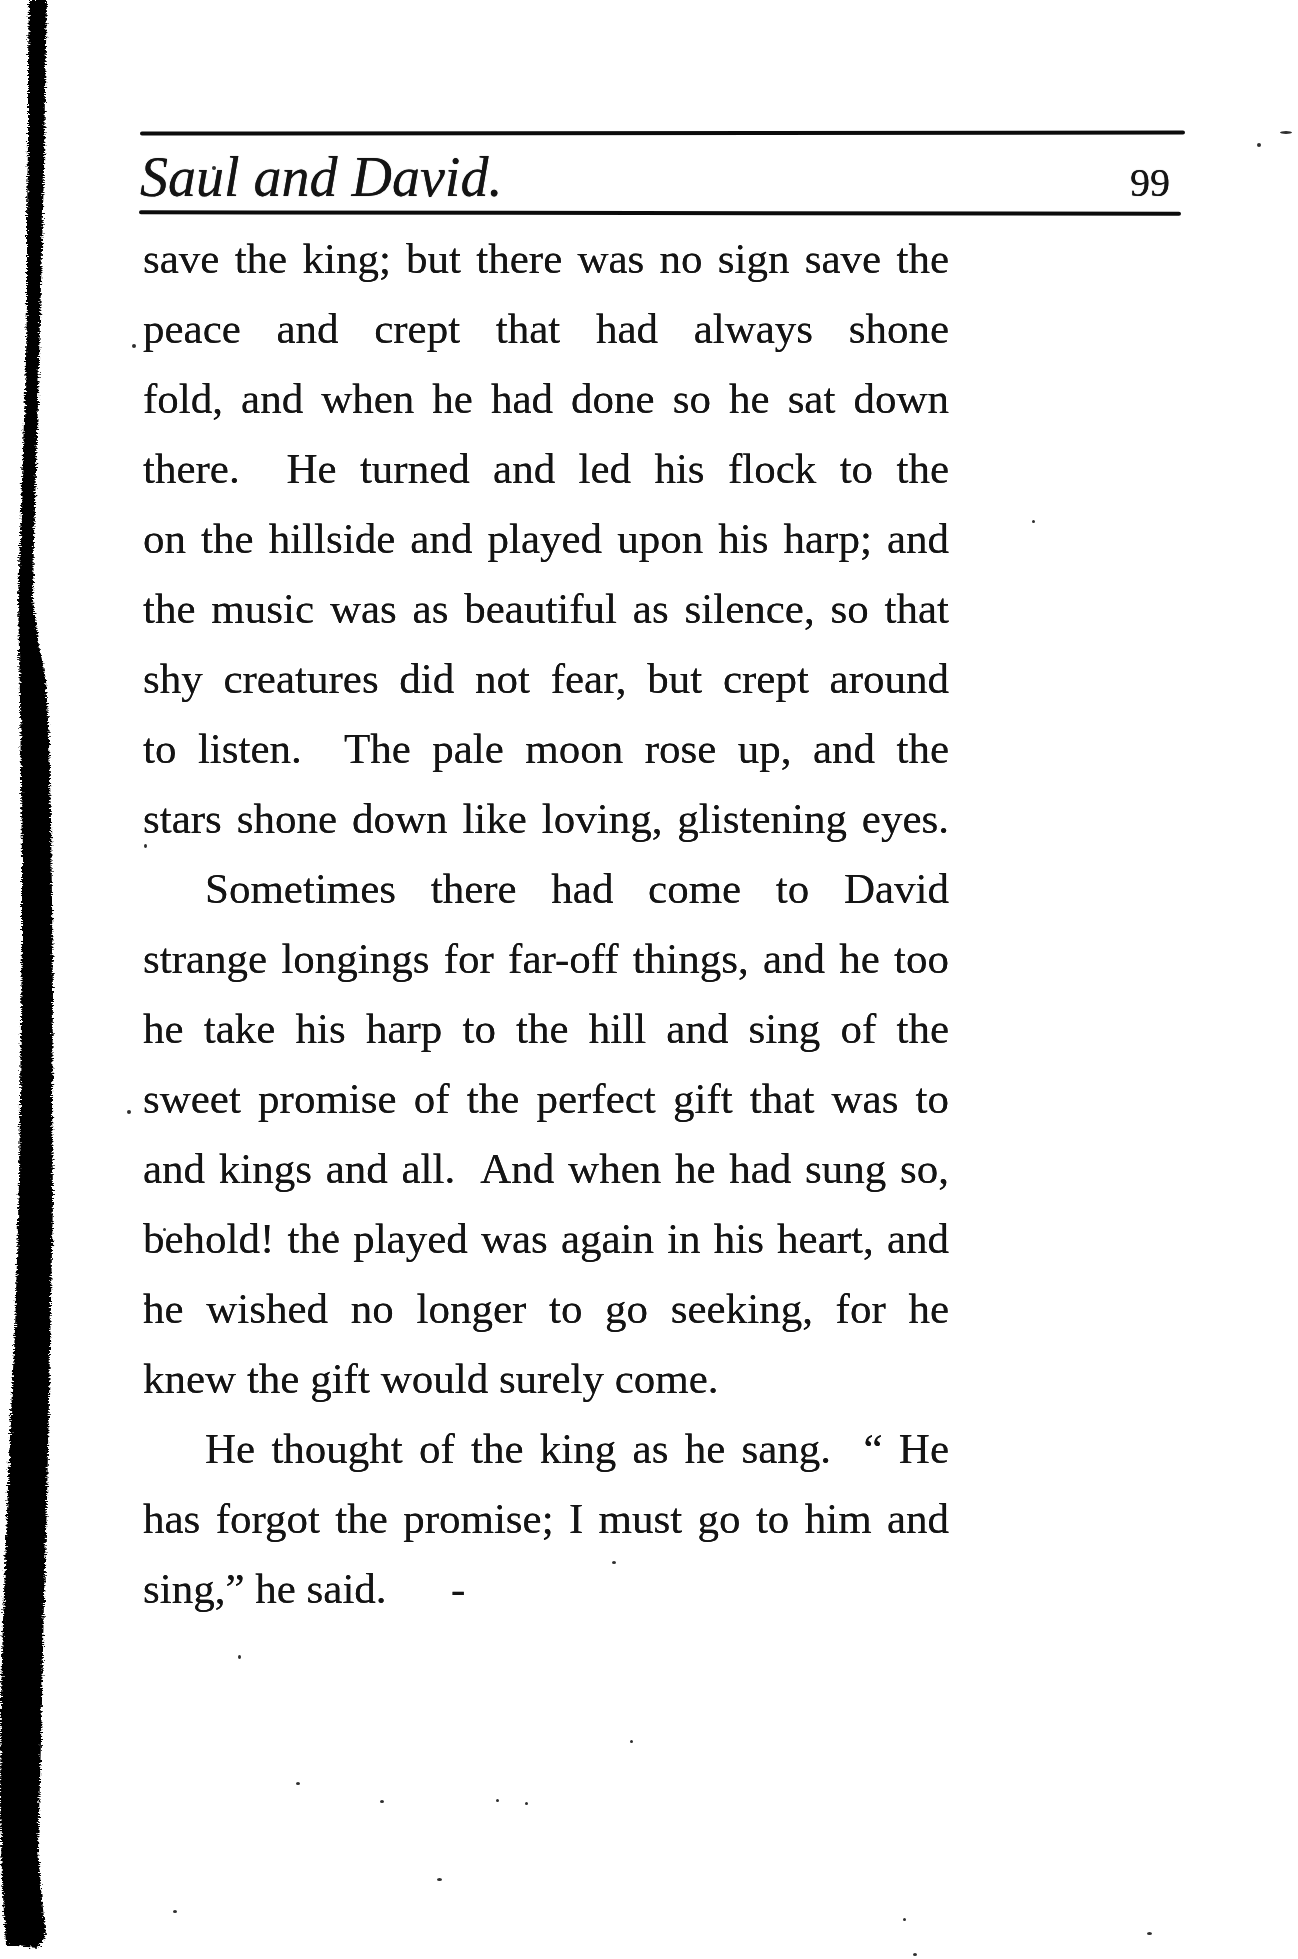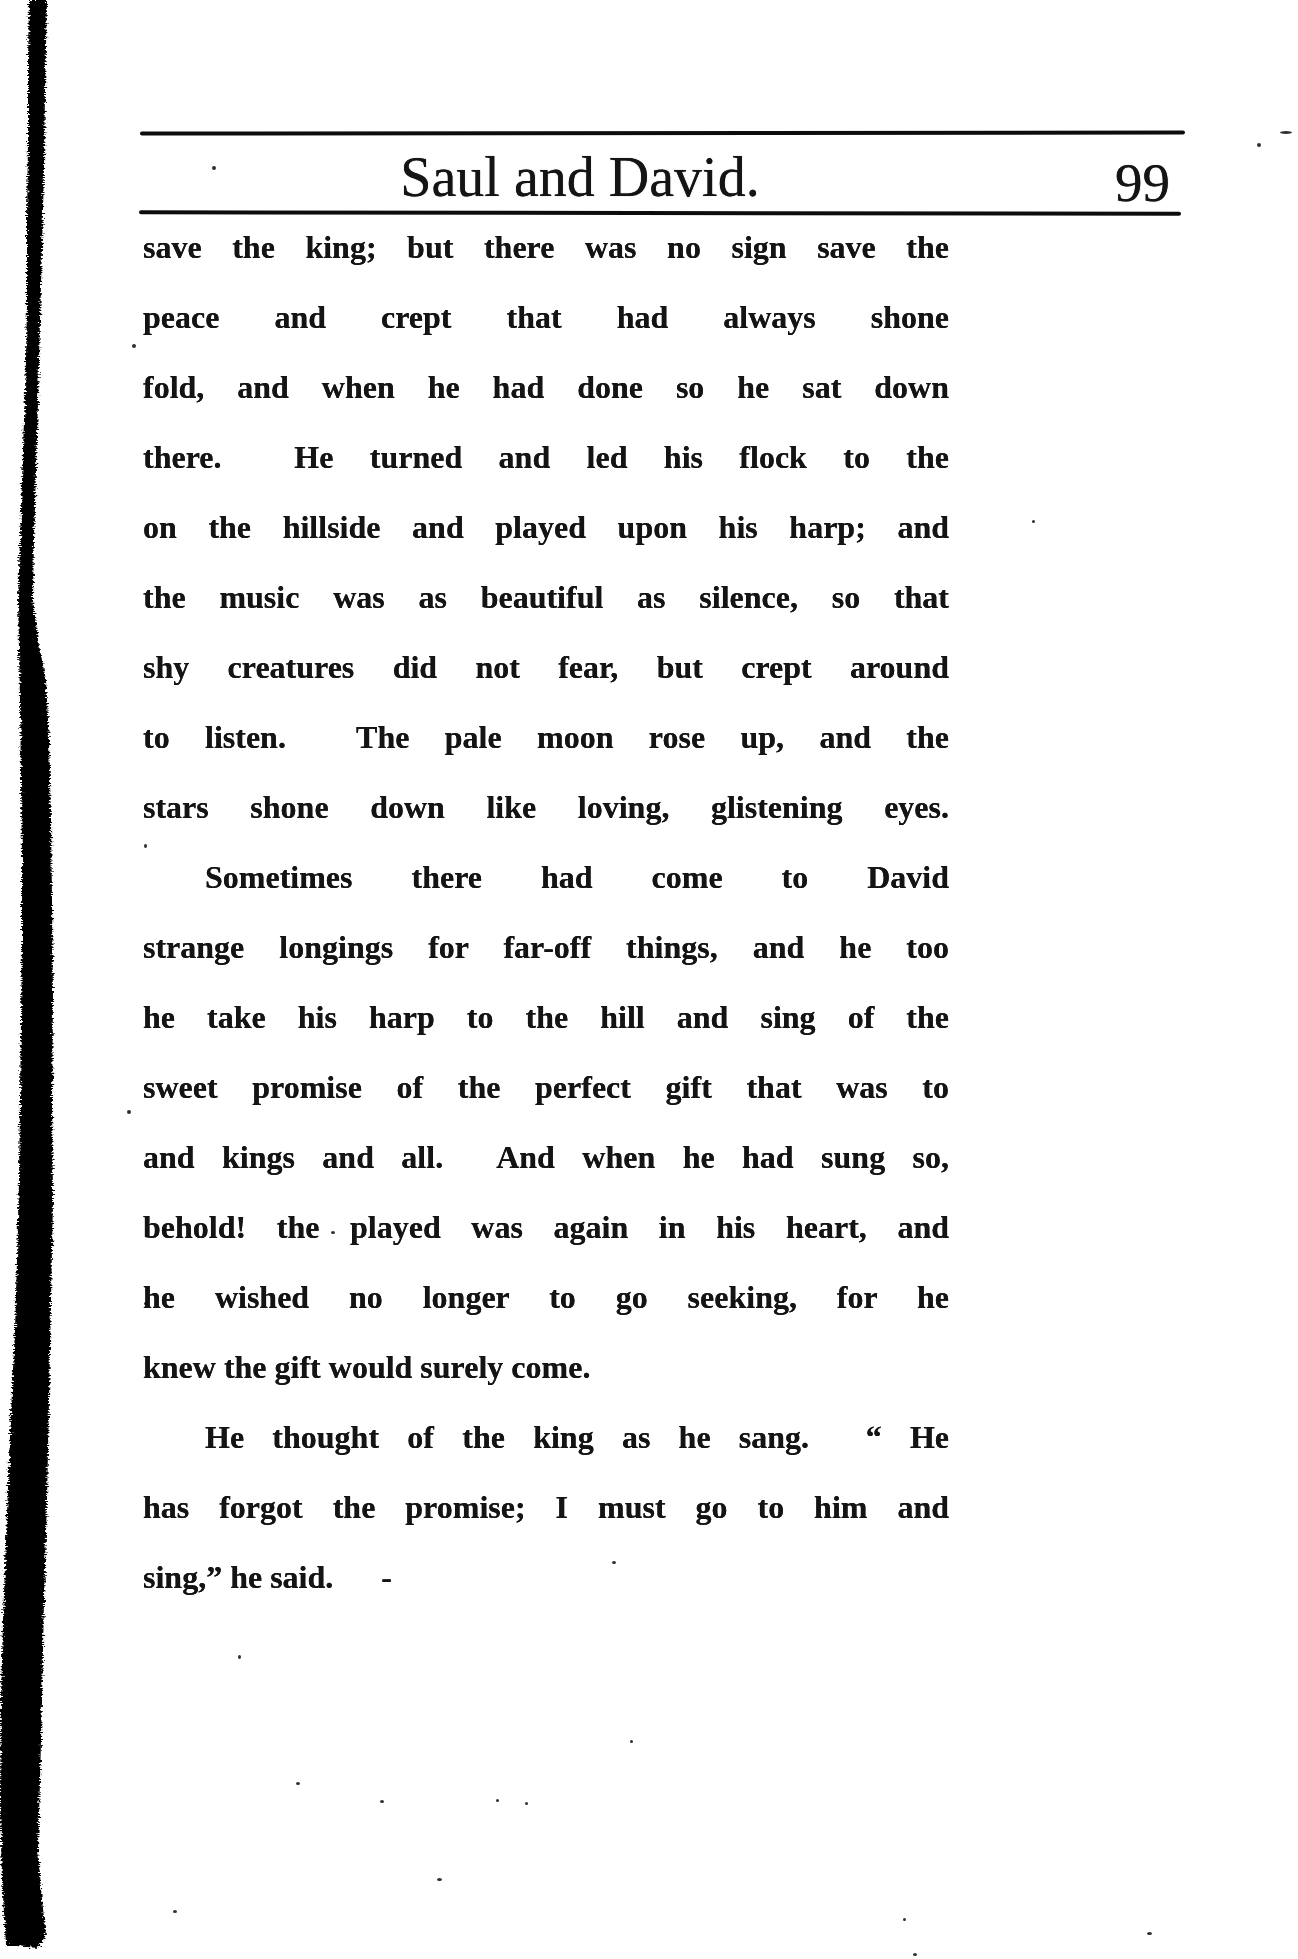--- a/index.html
+++ b/index.html
@@ -6,30 +6,30 @@
   .page{
     position:relative;width:1298px;height:1959px;background:#ffffff;
     overflow:hidden;font-family:"Liberation Serif",serif;color:#141414;
   }
   .binding{position:absolute;left:0;top:0;pointer-events:none;}
   .rule{position:absolute;background:#0c0c0c;border-radius:2px;}
   .rule-top{left:140px;top:131px;width:1045px;height:4px;transform:rotate(-0.06deg);}
   .rule-bottom{left:139px;top:211px;width:1042px;height:4px;transform:rotate(0.08deg);}
   .running-title{
     position:absolute;left:140px;top:146px;width:880px;height:62px;line-height:62px;
-    text-align:center;font-size:56px;
+    font-style:italic;font-size:56px;
     text-shadow:0 0 0.7px rgba(0,0,0,.9);
   }
   .page-number{
     position:absolute;left:1060px;top:156px;width:110px;height:54px;line-height:54px;
-    text-align:right;font-size:55px;text-shadow:0 0 0.7px rgba(0,0,0,.9);
+    text-align:right;font-size:40px;text-shadow:0 0 0.7px rgba(0,0,0,.9);
   }
   .body-text{
-    position:absolute;left:143px;top:212px;width:806px;
-    font-size:32px;text-shadow:0 0 0.6px rgba(0,0,0,.85);font-weight:bold;
+    position:absolute;left:143px;top:224px;width:806px;
+    font-size:43px;text-shadow:0 0 0.6px rgba(0,0,0,.85);
   }
   .line{
     height:70px;line-height:70px;
     text-align:justify;text-align-last:justify;
   }
   .line.indent{text-indent:62px;}
   .line.last{text-align-last:left;}
   .speck{position:absolute;background:#0a0a0a;border-radius:50%;opacity:.85;}
 </style>
 </head>

